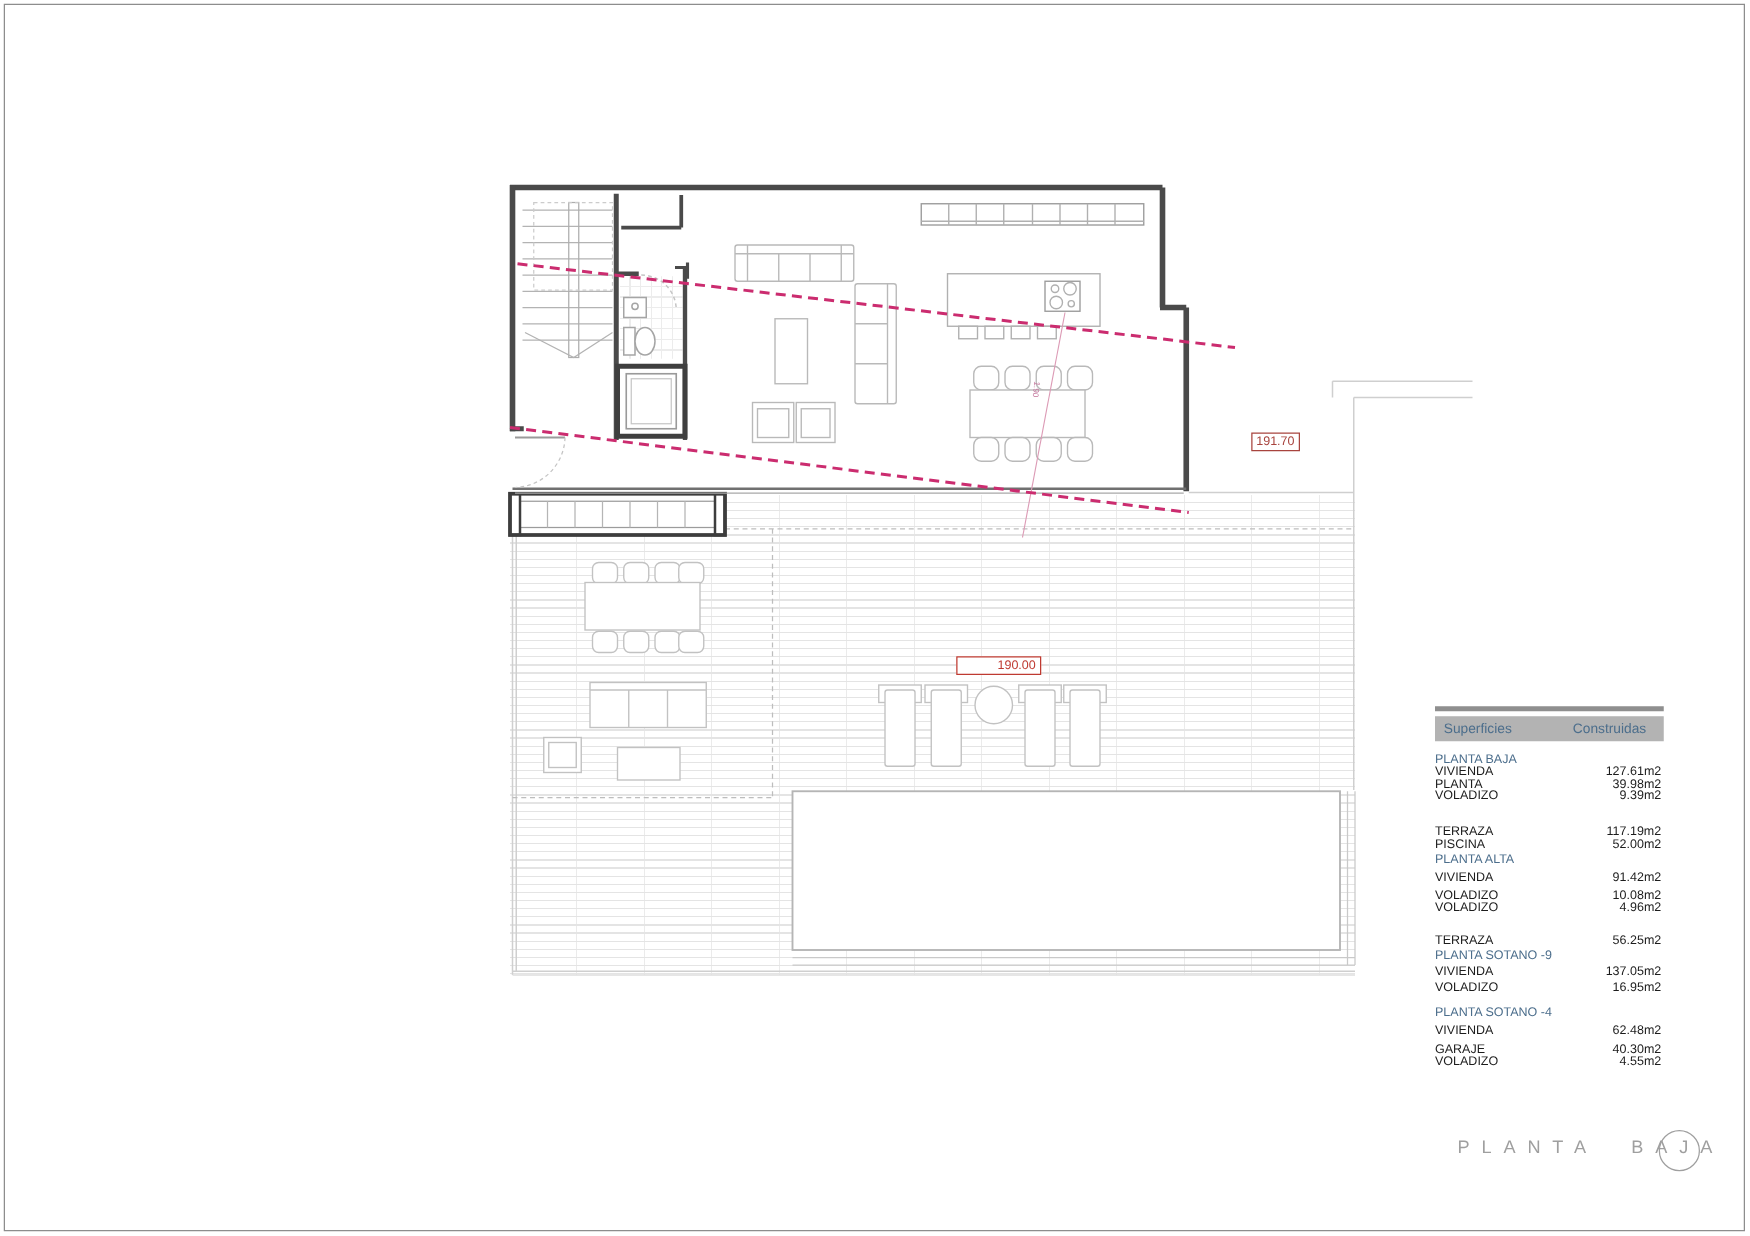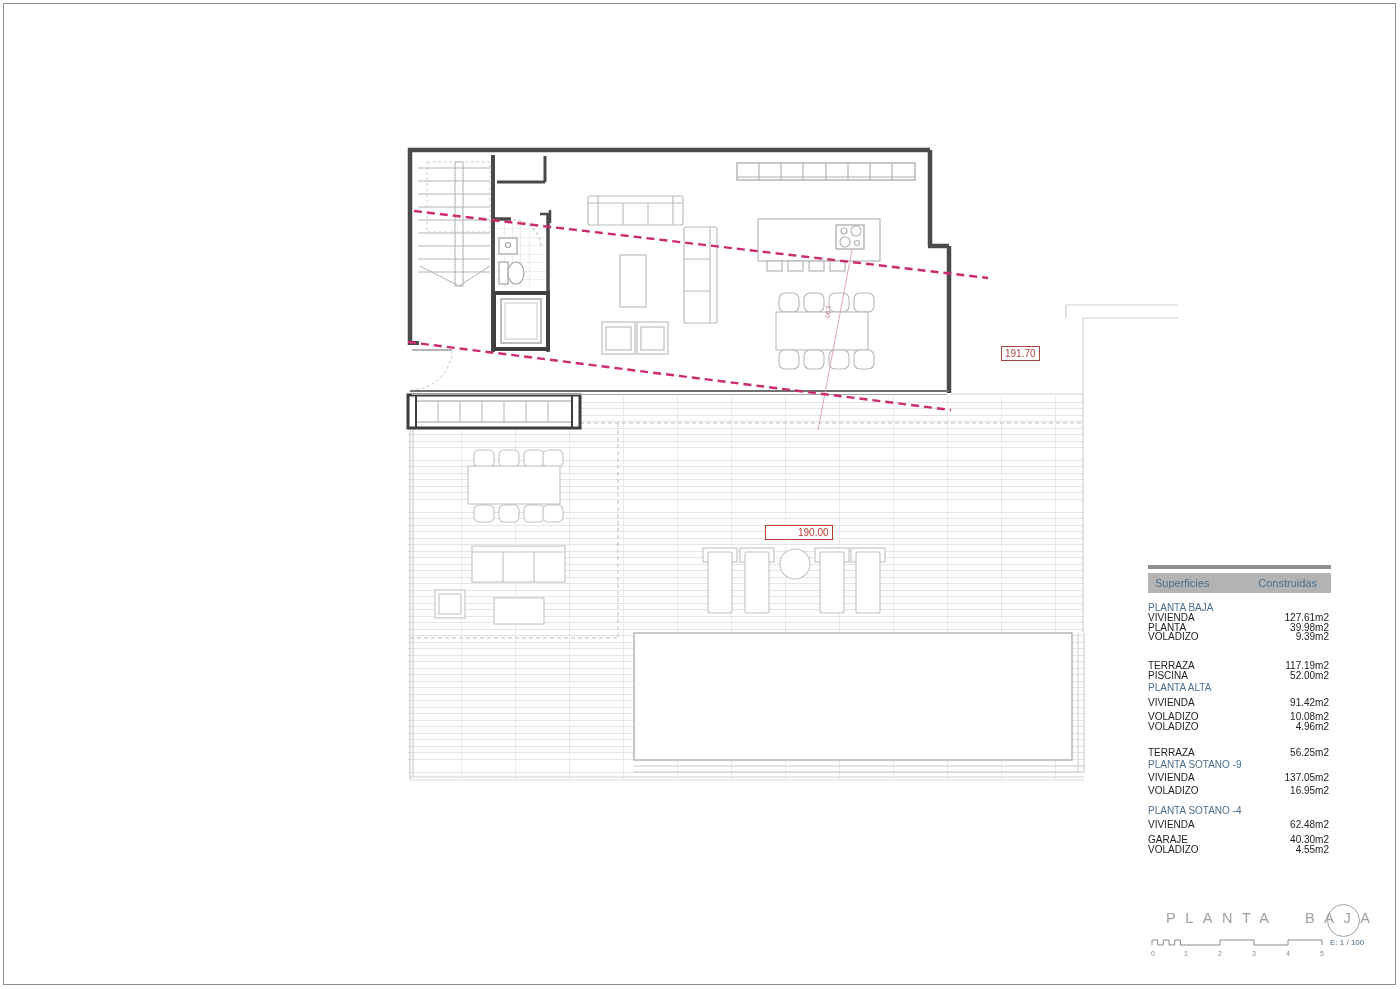--- a/index.html
+++ b/index.html
@@ -286,25 +286,13 @@
       <div class="row">
           <span class="lab">VOLADIZO</span>
           <span class="val">4.55m2</span>
         </div>
     </div>
   </div>
 
   <div class="plan-title">PLANTA BAJA</div>
   <div class="title-circle"></div>
 
-  <div class="scalebar">
-    <svg width="250" height="30" viewBox="0 0 250 30">
-      <path d="M2,12 V7 H7.7 V12 H13.3 V7 H19 V12 H24.7 V7 H30.3 V12 H36 H70 V7 H104 V12 H138 V7 H172 V12" fill="none" stroke="#8a8a8a" stroke-width="1"></path>
-    </svg>
-    <span class="tick" style="left:-1px">0</span>
-    <span class="tick" style="left:32px">1</span>
-    <span class="tick" style="left:66px">2</span>
-    <span class="tick" style="left:100px">3</span>
-    <span class="tick" style="left:134px">4</span>
-    <span class="tick" style="left:168px">5</span>
-    <span class="esc">E: 1 / 100</span>
-  </div>
 </div>
 
 </body></html>

